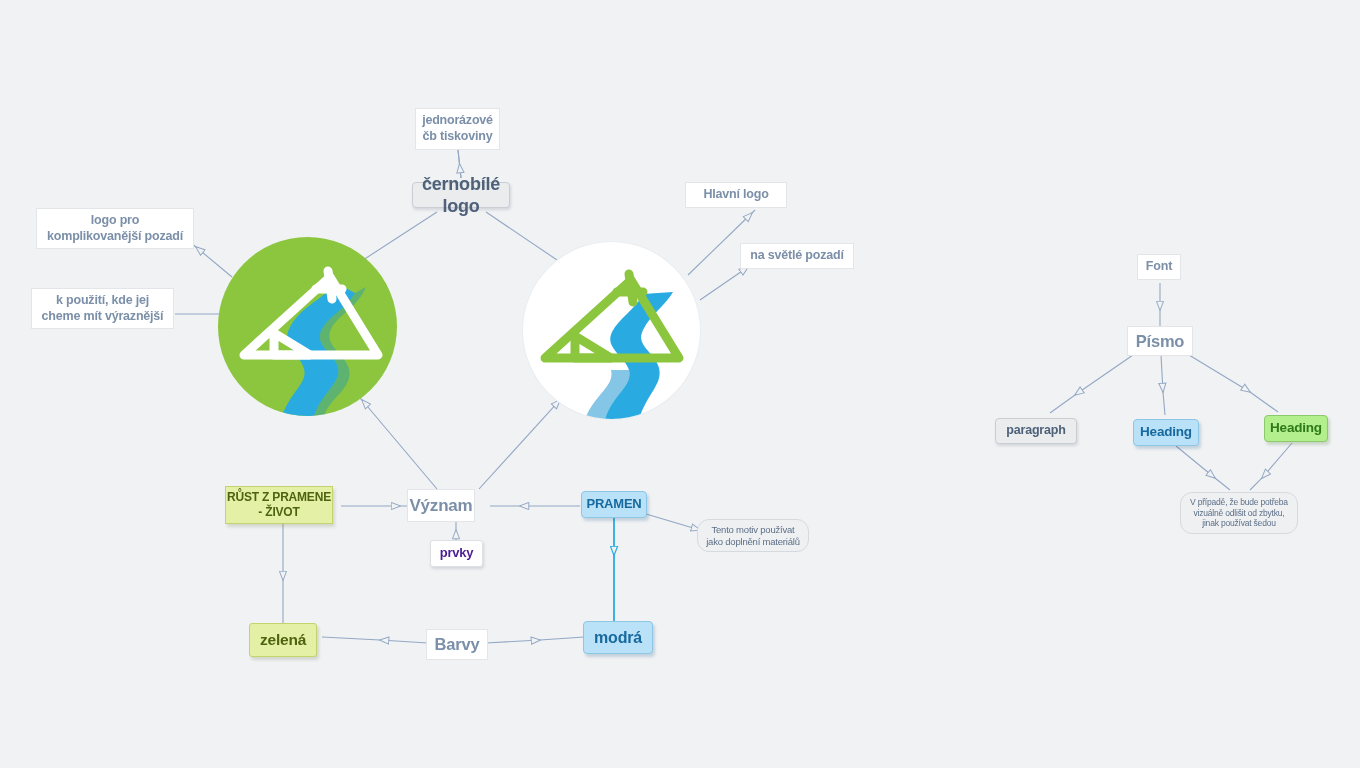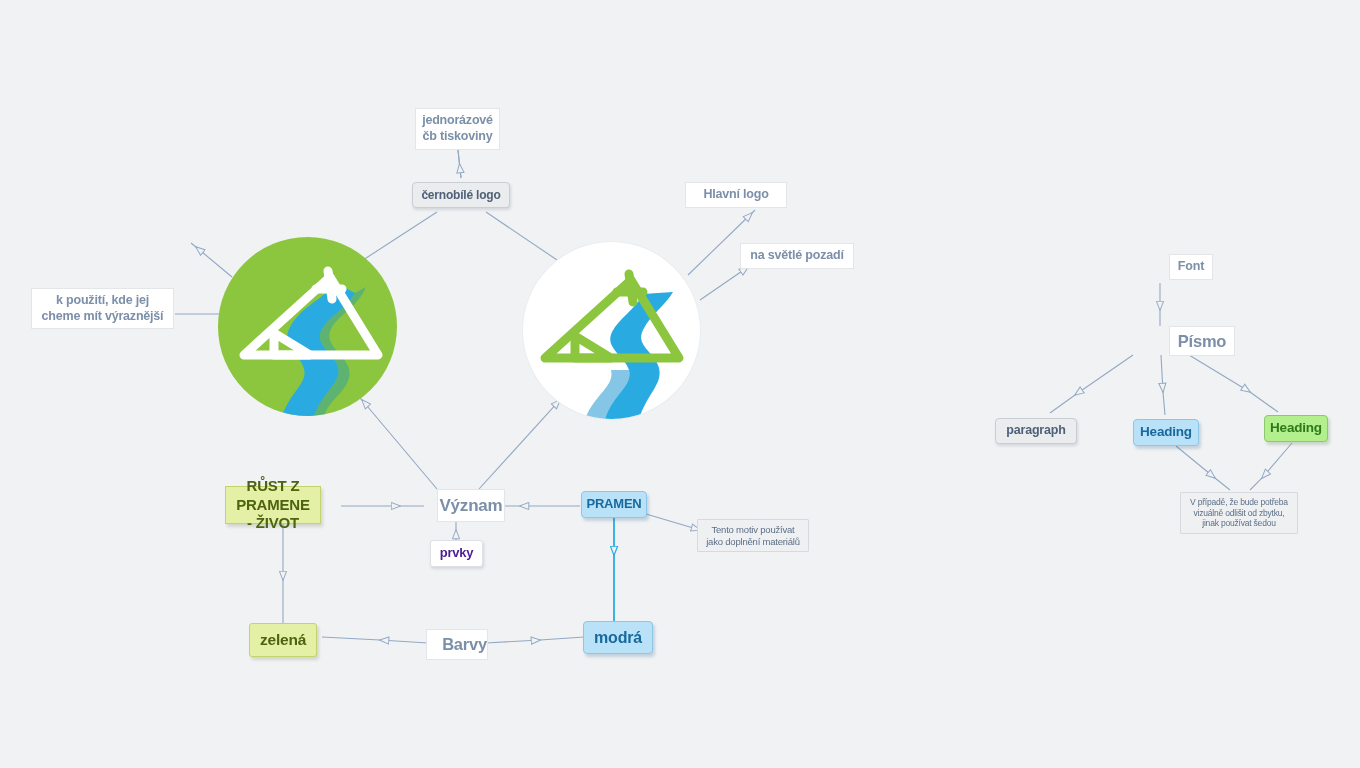--- a/index.html
+++ b/index.html
@@ -50,21 +50,21 @@
     background: #eaecee;
     border: 1px solid #c9ced4;
     border-radius: 4px;
     color: #4e6179;
     font-weight: bold;
     box-shadow: 1px 2px 3px rgba(70,90,110,0.18);
   }
   .n-grey-soft {
     background: #eff0f2;
     border: 1px solid #d6dade;
-    border-radius: 1px;
+    border-radius: 12px;
     color: #5c6f87;
   }
   .n-raised {
     background: #ffffff;
     border: 1px solid #dde0e4;
     border-radius: 3px;
     color: #4c1d95;
     font-weight: bold;
     box-shadow: 1px 2px 3px rgba(70,90,110,0.18);
   }
@@ -192,77 +192,81 @@
         <path d="M106,32 L110,60"></path>
       </g>
     </svg>
   </div>
 
   <div class="node n-plain" style="left:415px; top:108px; width:85px; height:42px; font-size:12.5px;">
     <span>jednorázové
 čb tiskoviny</span>
   </div>
 
-  <div class="node n-grey" style="left:412px; top:182px; width:98px; height:26px; font-size:12px;">
+  <div class="node n-grey" style="left:412px; top:182px; width:98px; height:26px; font-size:18px;">
     <span>černobílé logo</span>
   </div>
 
+  <div class="node n-plain" style="left:36px; top:208px; width:158px; height:41px; font-size:12.5px;">
+    <span>logo pro
+komplikovanější pozadí</span>
+  </div>
 
   <div class="node n-plain" style="left:31px; top:288px; width:143px; height:41px; font-size:12.5px;">
     <span>k použití, kde jej
 cheme mít výraznější</span>
   </div>
 
   <div class="node n-plain" style="left:685px; top:182px; width:102px; height:26px; font-size:12.5px;">
     <span>Hlavní logo</span>
   </div>
 
   <div class="node n-plain" style="left:740px; top:243px; width:114px; height:26px; font-size:12.5px;">
     <span>na světlé pozadí</span>
   </div>
 
-  <div class="node n-plain" style="left:437px; top:489px; width:68px; height:33px; font-size:17px;">
+  <div class="node n-plain" style="left:407px; top:489px; width:68px; height:33px; font-size:17px;">
     <span>Význam</span>
   </div>
 
   <div class="node n-raised" style="left:430px; top:540px; width:53px; height:27px; font-size:13px;">
     <span>prvky</span>
   </div>
 
-  <div class="node n-green" style="left:225px; top:486px; width:96px; height:38px; font-size:15px;">
+  <div class="node n-green" style="left:225px; top:486px; width:108px; height:38px; font-size:12px;">
     <span>RŮST Z PRAMENE
 - ŽIVOT</span>
   </div>
 
   <div class="node n-blue" style="left:581px; top:491px; width:66px; height:27px; font-size:13px;">
     <span>PRAMEN</span>
   </div>
 
   <div class="node n-grey-soft" style="left:697px; top:519px; width:112px; height:33px; font-size:9.5px; font-weight:normal;">
     <span>Tento motiv používat
 jako doplnění materiálů</span>
   </div>
 
   <div class="node n-green" style="left:249px; top:623px; width:68px; height:34px; font-size:15.5px; border-radius:3px;">
     <span>zelená</span>
   </div>
 
-  <div class="node n-plain" style="left:426px; top:629px; width:62px; height:31px; font-size:16.5px;justify-content:flex-end;">
+  <div class="node n-plain" style="left:426px; top:629px; width:62px; height:31px; font-size:16.5px;">
     <span>Barvy</span>
   </div>
 
   <div class="node n-blue" style="left:583px; top:621px; width:70px; height:33px; font-size:16px;">
     <span>modrá</span>
   </div>
 
-  <div class="node n-plain" style="left:1137px; top:254px; width:44px; height:26px; font-size:12.5px;margin-left:32px;">
+  <div class="node n-plain" style="left:1137px; top:254px; width:44px; height:26px; font-size:12.5px;">
     <span>Font</span>
   </div>
 
-  <div class="node n-plain" style="left:1127px; top:326px; width:66px; height:30px; font-size:16.5px;margin-left:42px;">
+  <div class="node n-plain" style="left:1127px; top:326px; width:66px; height:30px; font-size:16.5px;">
     <span>Písmo</span>
   </div>
 
   <div class="node n-grey" style="left:995px; top:418px; width:82px; height:26px; font-size:12.5px;">
     <span>paragraph</span>
   </div>
 
   <div class="node n-blue" style="left:1133px; top:419px; width:66px; height:27px; font-size:13.5px;">
     <span>Heading</span>
   </div>

